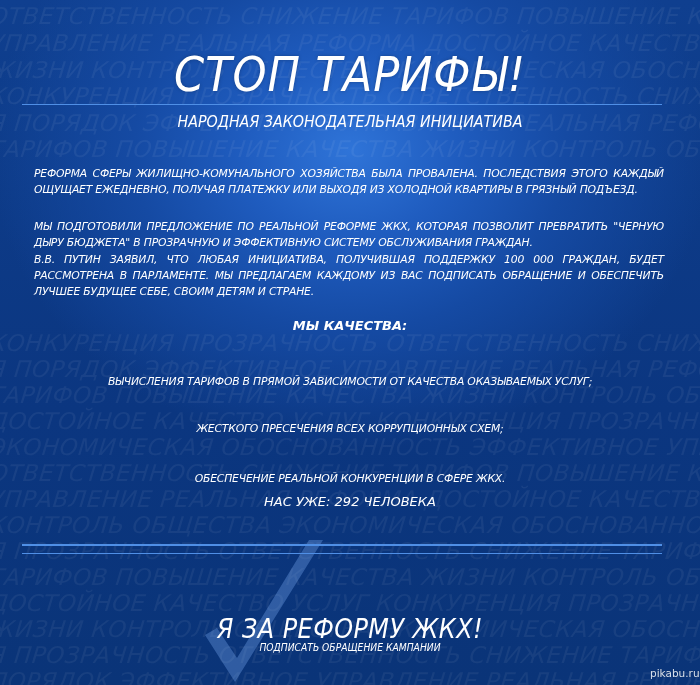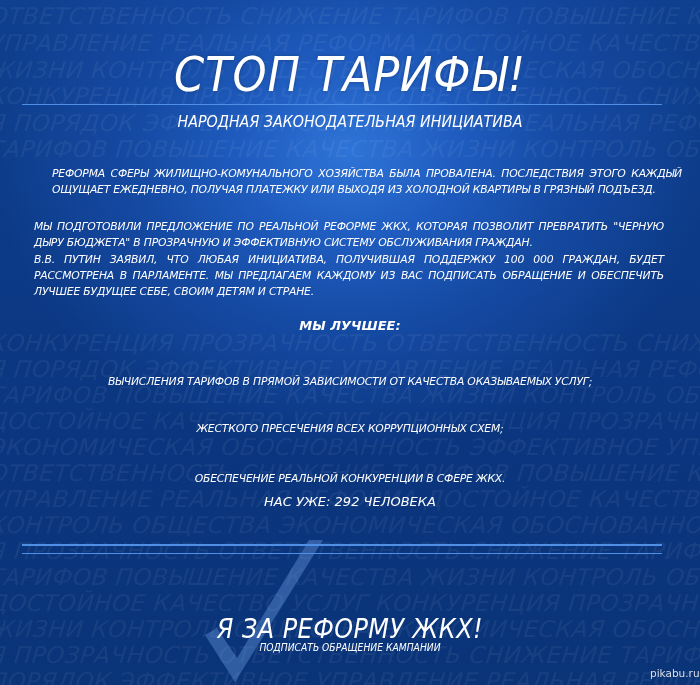--- a/index.html
+++ b/index.html
@@ -28,21 +28,21 @@
     top:46px; font-size:48px; font-weight:300; letter-spacing:1px;
     font-family:"DejaVu Sans", sans-serif; transform:scaleX(0.9); transform-origin:center;
     text-shadow:0 0 4px rgba(0,0,0,0.25);
   }
   .hline { position:absolute; height:1px; background:#4f8fe6; }
   .subtitle { top:113px; font-size:15.5px; transform:scaleX(0.92); }
   .body-text {
     position:absolute; left:34px; width:630px; font-size:10.8px; font-style:italic;
     text-align:justify; line-height:16px; letter-spacing:-0.2px;
   }
-  .p1 { top:166px;margin-left:18px; }
+  .p1 { top:166px; }
   .p2 { top:219px; }
   .p3 { top:252px; }
   .demand-title { top:318px; font-size:13px; font-weight:bold; }
   .demand { font-size:10.8px; letter-spacing:-0.2px; }
   .d1 { top:344px; } .d2 { top:375px; } .d3 { top:406px;margin-top:16px; } .d4 { top:436px;margin-top:36px; }
   .counter { top:494px; font-size:13px; font-weight:normal; }
   .cta { top:614px; font-size:26px; font-weight:300; letter-spacing:0.5px; transform:scaleX(0.92); }
   .cta-sub { top:642px; font-size:10px; transform:scaleX(0.92); }
   .watermark {
     position:absolute; left:650px; top:667px; font-size:10.5px; color:#d8e2f0;
@@ -82,21 +82,21 @@
   </svg>
 
   <div class="t title">СТОП ТАРИФЫ!</div>
   <div class="hline" style="left:22px; top:104px; width:640px;"></div>
   <div class="t subtitle">НАРОДНАЯ ЗАКОНОДАТЕЛЬНАЯ ИНИЦИАТИВА</div>
 
   <div class="body-text p1">РЕФОРМА СФЕРЫ ЖИЛИЩНО-КОМУНАЛЬНОГО ХОЗЯЙСТВА БЫЛА ПРОВАЛЕНА. ПОСЛЕДСТВИЯ ЭТОГО КАЖДЫЙ ОЩУЩАЕТ ЕЖЕДНЕВНО, ПОЛУЧАЯ ПЛАТЕЖКУ ИЛИ ВЫХОДЯ ИЗ ХОЛОДНОЙ КВАРТИРЫ В ГРЯЗНЫЙ ПОДЪЕЗД.</div>
   <div class="body-text p2">МЫ ПОДГОТОВИЛИ ПРЕДЛОЖЕНИЕ ПО РЕАЛЬНОЙ РЕФОРМЕ ЖКХ, КОТОРАЯ ПОЗВОЛИТ ПРЕВРАТИТЬ "ЧЕРНУЮ ДЫРУ БЮДЖЕТА" В ПРОЗРАЧНУЮ И ЭФФЕКТИВНУЮ СИСТЕМУ ОБСЛУЖИВАНИЯ ГРАЖДАН.</div>
   <div class="body-text p3">В.В. ПУТИН ЗАЯВИЛ, ЧТО ЛЮБАЯ ИНИЦИАТИВА, ПОЛУЧИВШАЯ ПОДДЕРЖКУ 100 000 ГРАЖДАН, БУДЕТ РАССМОТРЕНА В ПАРЛАМЕНТЕ. МЫ ПРЕДЛАГАЕМ КАЖДОМУ ИЗ ВАС ПОДПИСАТЬ ОБРАЩЕНИЕ И ОБЕСПЕЧИТЬ ЛУЧШЕЕ БУДУЩЕЕ СЕБЕ, СВОИМ ДЕТЯМ И СТРАНЕ.</div>
 
-  <div class="t demand-title">МЫ ЛУЧШЕЕ:</div>
+  <div class="t demand-title">МЫ КАЧЕСТВА:</div>
   <div class="t demand d2">ВЫЧИСЛЕНИЯ ТАРИФОВ В ПРЯМОЙ ЗАВИСИМОСТИ ОТ КАЧЕСТВА ОКАЗЫВАЕМЫХ УСЛУГ;</div>
   <div class="t demand d3">ЖЕСТКОГО ПРЕСЕЧЕНИЯ ВСЕХ КОРРУПЦИОННЫХ СХЕМ;</div>
   <div class="t demand d4">ОБЕСПЕЧЕНИЕ РЕАЛЬНОЙ КОНКУРЕНЦИИ В СФЕРЕ ЖКХ.</div>
 
   <div class="t counter">НАС УЖЕ: 292 ЧЕЛОВЕКА</div>
 
   <div class="hline" style="left:22px; top:544px; width:640px; height:2px;"></div>
   <div class="hline" style="left:22px; top:553px; width:640px;"></div>
 
   <div class="t cta">Я ЗА РЕФОРМУ ЖКХ!</div>

